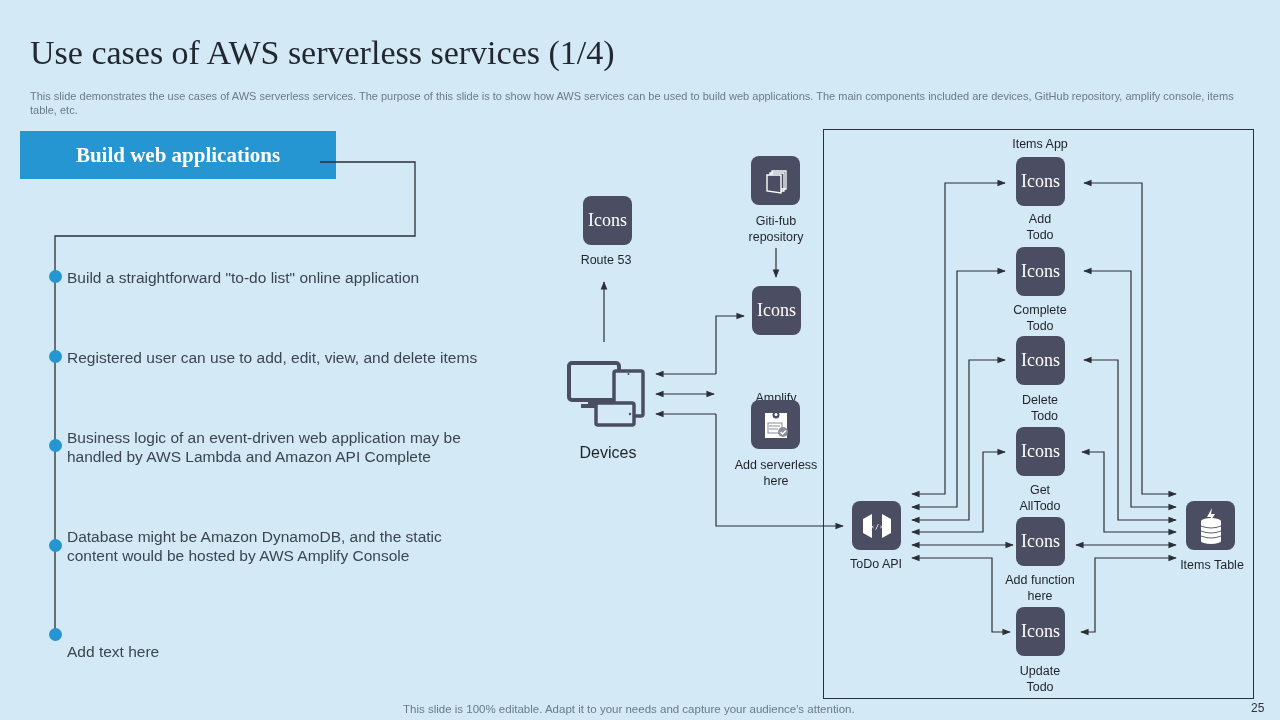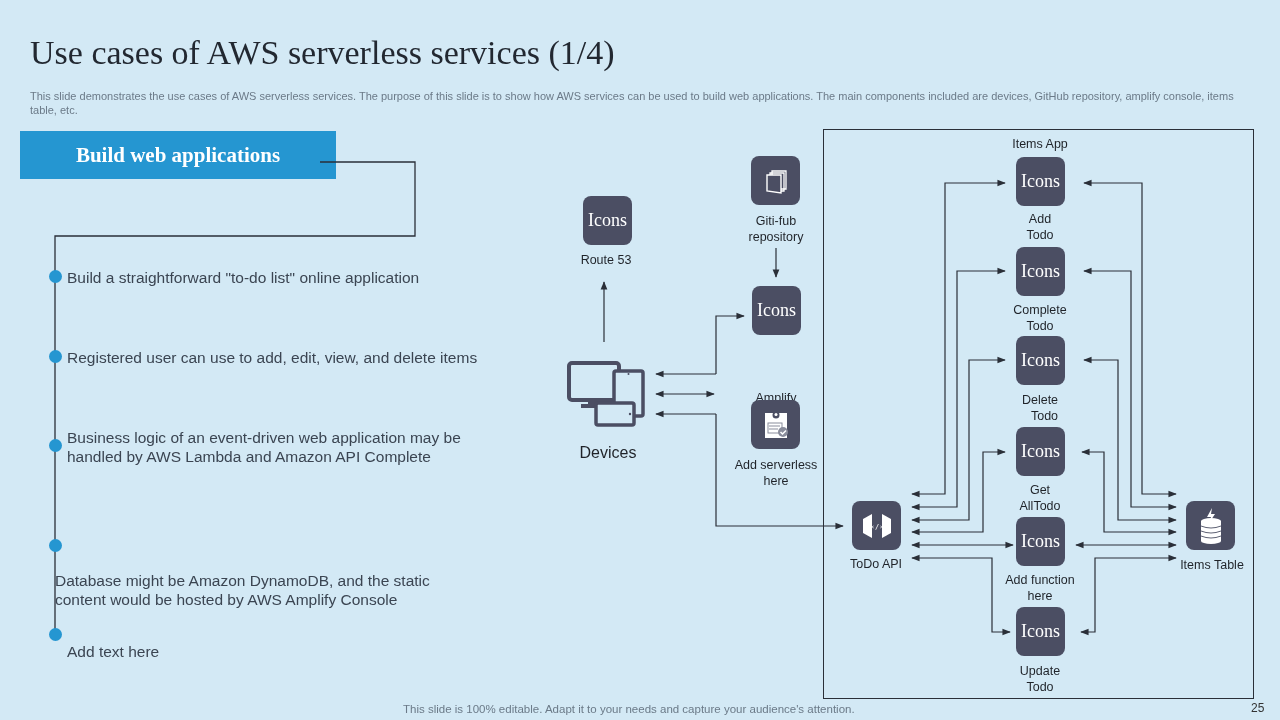--- a/index.html
+++ b/index.html
@@ -35,21 +35,21 @@
 <div class="abs bullet-dot" style="left:49px;top:270px;"></div>
 <div class="abs bullet-text" style="left:67px;top:268px;width:440px;">Build a straightforward "to-do list" online application</div>
 
 <div class="abs bullet-dot" style="left:49px;top:350px;"></div>
 <div class="abs bullet-text" style="left:67px;top:348px;width:450px;">Registered user can use to add, edit, view, and delete items</div>
 
 <div class="abs bullet-dot" style="left:49px;top:439px;"></div>
 <div class="abs bullet-text" style="left:67px;top:428px;width:420px;">Business logic of an event-driven  web application may be handled by AWS Lambda and Amazon API Complete</div>
 
 <div class="abs bullet-dot" style="left:49px;top:539px;"></div>
-<div class="abs bullet-text" style="left:55px;top:527px;width:400px;margin-top:44px;">Database might be Amazon DynamoDB, and the static content would be hosted by AWS Amplify Console</div>
+<div class="abs bullet-text" style="left:67px;top:527px;width:400px;">Database might be Amazon DynamoDB, and the static content would be hosted by AWS Amplify Console</div>
 
 <div class="abs bullet-dot" style="left:49px;top:628px;"></div>
 <div class="abs bullet-text" style="left:67px;top:626px;width:300px;margin-top:16px;">Add text here</div>
 
 <div id="frame" class="abs"></div>
 
 <svg class="lines" width="1280" height="720">
   <defs>
     <marker id="ah" viewBox="0 0 10 10" refX="9" refY="5" markerWidth="7" markerHeight="7" orient="auto-start-reverse">
       <path d="M0,1 L10,5 L0,9 z" fill="#2a2f38"></path>

